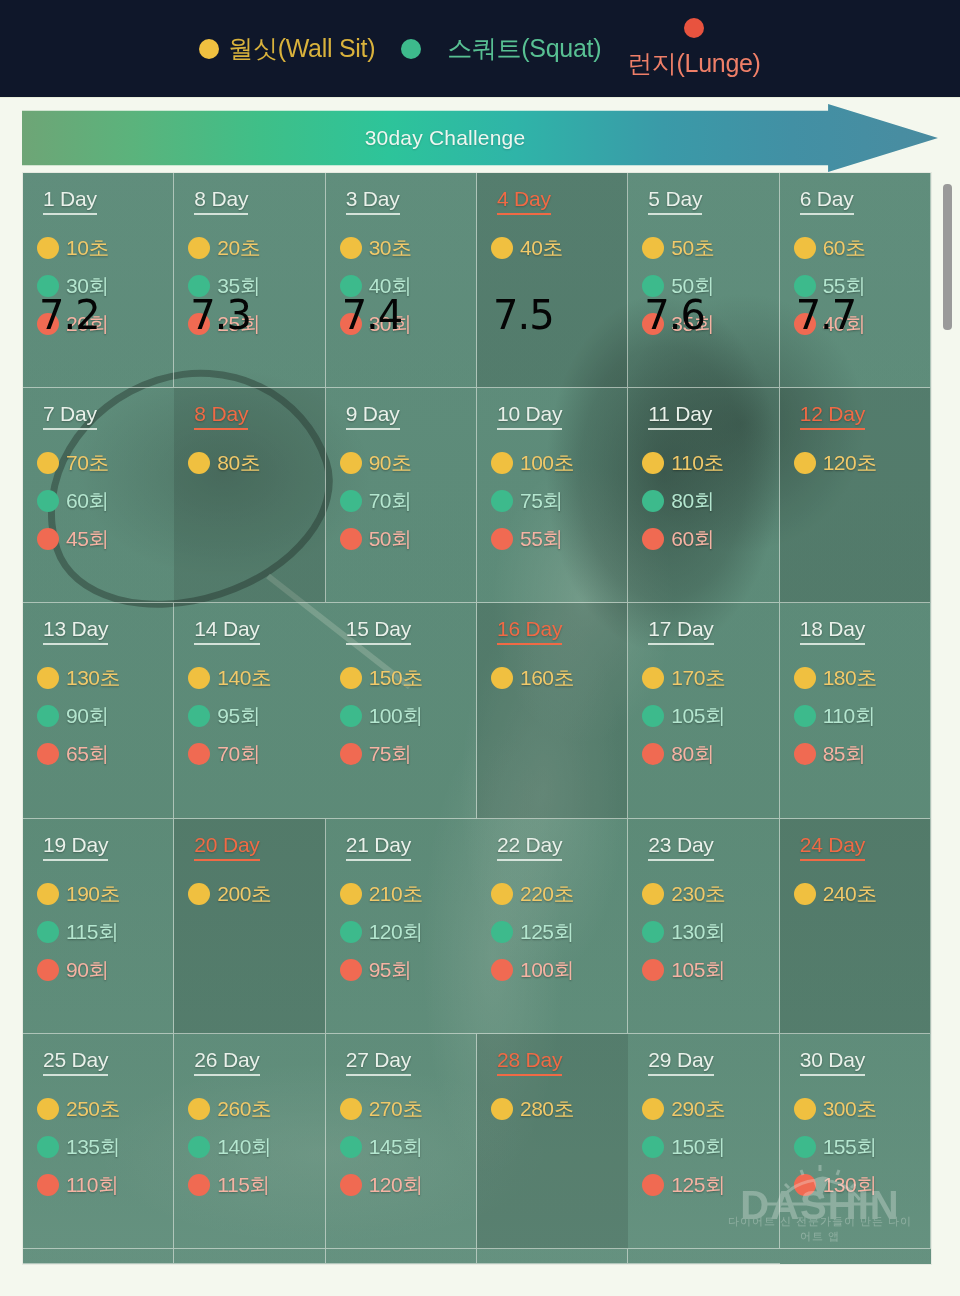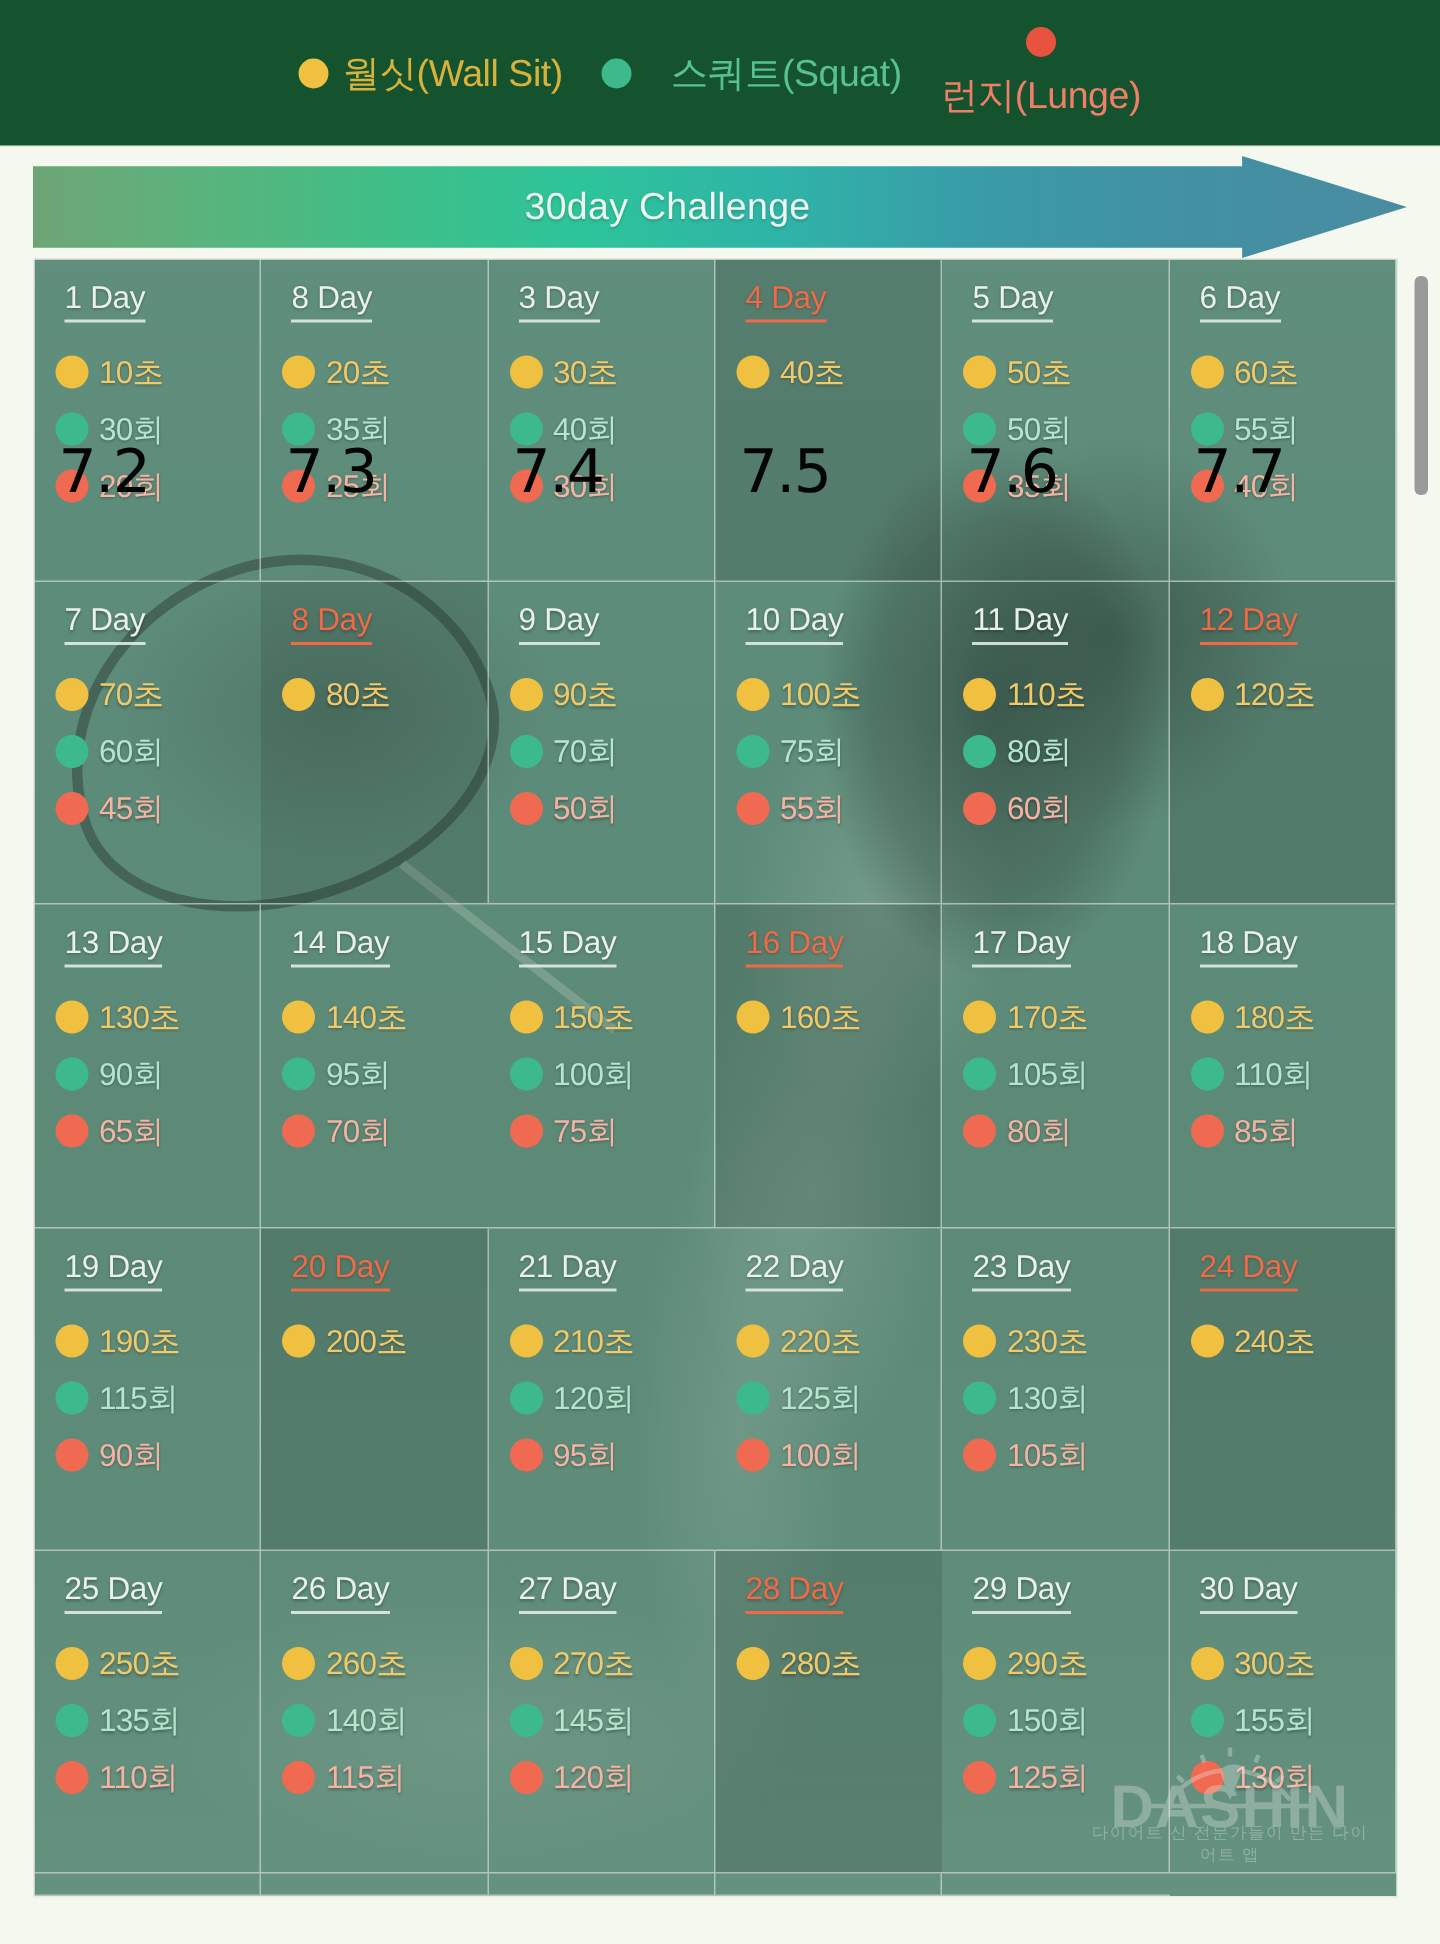--- a/index.html
+++ b/index.html
@@ -14,21 +14,21 @@
   body {
     background: #f4f8ee;
     position: relative;
   }
 
   
   #legend-bar {
     position: absolute;
     left: 0; top: 0;
     width: 960px; height: 98px;
-    background: #14532d;
+    background: #0f172a;
     display: flex;
     align-items: center;
     justify-content: center;
     gap: 26px;
     border-bottom: 1px solid #e8eedb;
   }
   .legend-item {
     display: flex;
     align-items: center;
     gap: 9px;
@@ -60,21 +60,21 @@
     clip-path: polygon(0 10%, 88% 10%, 88% 0%, 100% 50%, 88% 100%, 88% 90%, 0 90%);
   }
   #banner-title {
     position: absolute;
     inset: 0;
     display: flex;
     align-items: center;
     justify-content: center;
     padding-right: 70px;
     color: #eef6f0;
-    font-size: 25px;
+    font-size: 21px;
     letter-spacing: 0.2px;
     text-shadow: 0 1px 2px rgba(0,0,0,.18);
   }
 
   
   #grid-region {
     position: absolute;
     left: 22px; top: 172px;
     width: 910px; height: 1093px;
     overflow: hidden;

